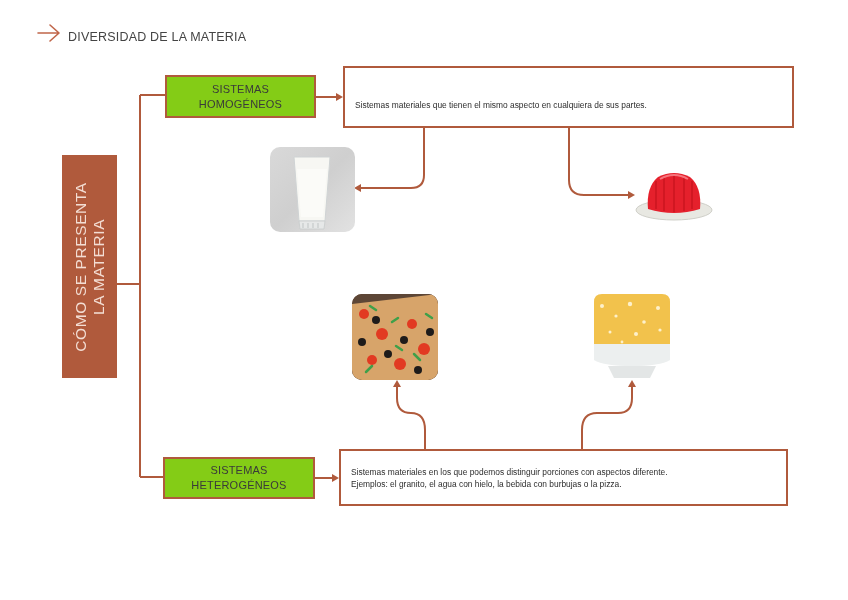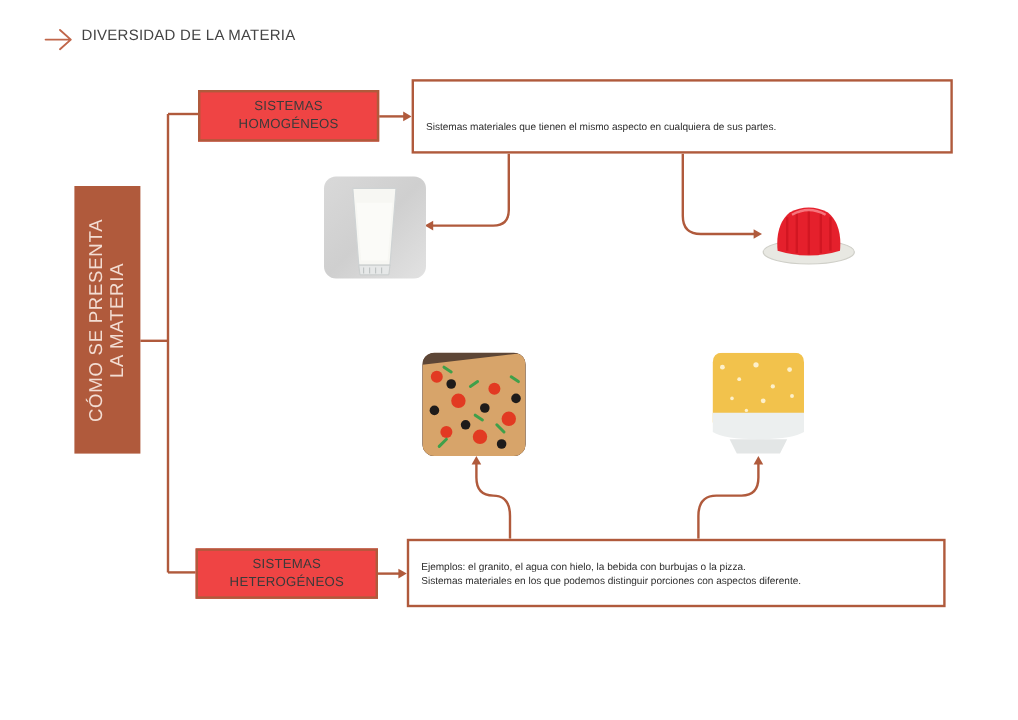--- a/index.html
+++ b/index.html
@@ -5,21 +5,21 @@
   html, body { margin: 0; padding: 0; }
   body {
     width: 848px; height: 600px; position: relative; overflow: hidden;
     background: #ffffff;
     font-family: "Liberation Sans", "DejaVu Sans", sans-serif;
     color: #222;
   }
   .abs { position: absolute; }
 
   
-  .header { left: 36px; top: 22px; height: 22px; display: flex; align-items: flex-start; }
+  .header { left: 36px; top: 22px; height: 22px; display: flex; align-items: flex-end; }
   .header svg { width: 26px; height: 22px; }
   .header-title {
     margin-left: 6px; font-size: 12.5px; letter-spacing: 0.2px; color: #444;
     text-transform: uppercase;
   }
 
   
   svg.connectors { position: absolute; left: 0; top: 0; width: 848px; height: 600px; pointer-events: none; }
 
   
@@ -29,21 +29,21 @@
     display: flex; align-items: center; justify-content: center;
   }
   .root-text {
     transform: rotate(-90deg);
     white-space: nowrap; color: #f3ddd3; text-align: center;
     font-size: 15.5px; line-height: 18px; letter-spacing: 0.6px;
   }
 
   
   .cat {
-    background: #ef4444; border: 2px solid #b05a3c;
+    background: #84cc16; border: 2px solid #b05a3c;
     box-sizing: border-box; display: flex; align-items: center; justify-content: center;
     text-align: center; font-size: 11px; line-height: 15px; color: #3a3a3a; letter-spacing: 0.2px;
   }
   .cat-homo { left: 165px; top: 75px; width: 151px; height: 43px; }
   .cat-hetero { left: 163px; top: 457px; width: 152px; height: 42px; }
 
   
   .desc {
     background: #fff; border: 2px solid #b05a3c; box-sizing: border-box;
     font-size: 8.4px; line-height: 12px; color: #2d2d2d;
@@ -113,22 +113,22 @@
   <div>Sistemas materiales que tienen el mismo aspecto en cualquiera de sus partes.</div>
 </div>
 
 <div class="abs cat cat-hetero">
   <div>
     <div>SISTEMAS</div>
     <div>HETEROGÉNEOS</div>
   </div>
 </div>
 <div class="abs desc desc-hetero">
+  <div>Sistemas materiales en los que podemos distinguir porciones con aspectos diferente.</div>
   <div>Ejemplos: el granito, el agua con hielo, la bebida con burbujas o la pizza.</div>
-  <div>Sistemas materiales en los que podemos distinguir porciones con aspectos diferente.</div>
 </div>
 
 <div class="abs tile milk">
   <svg width="85" height="85" viewBox="0 0 85 85">
     <path d="M24 10 L60 10 L55 74 L29 74 Z" fill="#f7f7f3" stroke="#cfd3d4" stroke-width="1"></path>
     <path d="M27 22 L57 22 L53 70 L31 70 Z" fill="#fbfbf8"></path>
     <path d="M29 74 L55 74 L54 82 L30 82 Z" fill="#e6e8e8" stroke="#c8cccc" stroke-width="0.8"></path>
     <path d="M33 76 V81 M38 76 V81 M43 76 V81 M48 76 V81" stroke="#bfc4c4" stroke-width="1"></path>
   </svg>
 </div>

